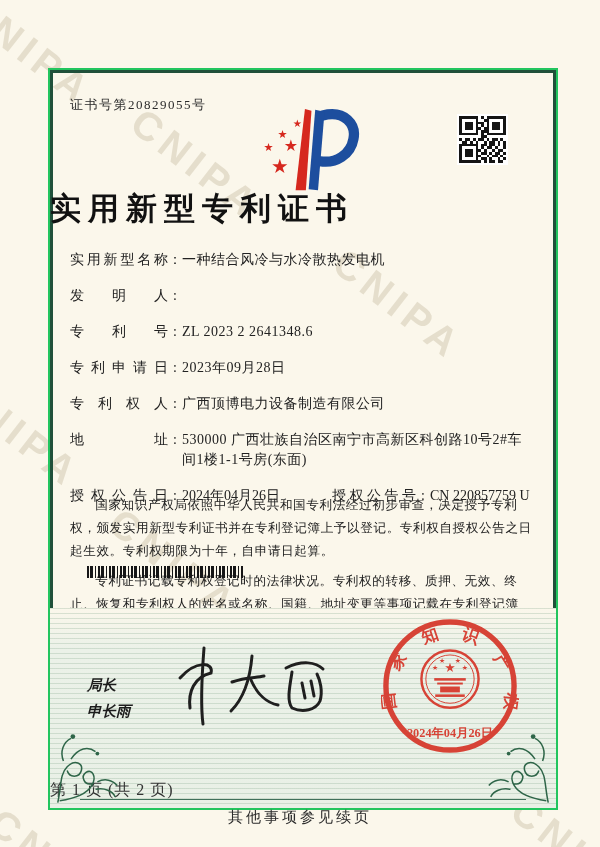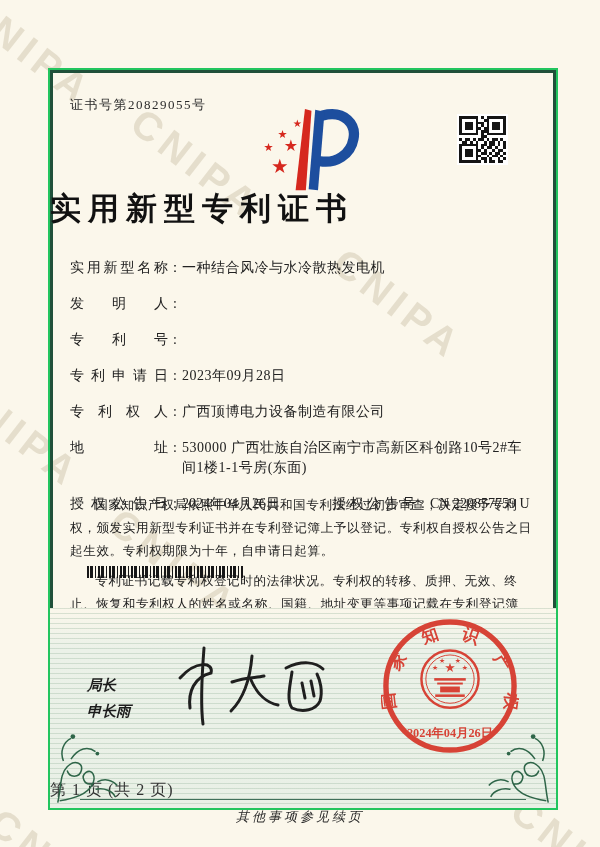--- a/index.html
+++ b/index.html
@@ -42,21 +42,21 @@
     grid-template-columns:repeat(17,1fr);grid-template-rows:repeat(17,1fr);
   }
   .qr div{background:transparent;}
   .qr div.on{background:#151515;}
   .title{
     position:absolute;left:0;top:118px;width:100%;text-align:left;
     font-size:31px;font-weight:bold;letter-spacing:7px;color:#111;
   }
   
   .fields{position:absolute;left:20px;top:180px;width:466px;font-size:14px;}
-  .frow{display:flex;margin-bottom:16px;line-height:20px;align-items:flex-start;margin-top:8px;}
+  .frow{display:flex;margin-bottom:16px;line-height:20px;align-items:flex-start;}
   .flbl{
     display:inline-block;width:98px;flex:0 0 98px;
     text-align:justify;text-align-last:justify;letter-spacing:0;
   }
   .fcolon{flex:0 0 14px;text-align:center;}
   .fval{flex:1;letter-spacing:.5px;max-width:348px;}
   .grow{display:flex;line-height:20px;}
   .gcell1{display:flex;width:262px;flex:0 0 262px;}
   .gcell2{display:flex;flex:1;}
   .glbl2{display:inline-block;width:84px;flex:0 0 84px;text-align:justify;text-align-last:justify;}
@@ -94,21 +94,21 @@
   .innerline{
     position:absolute;left:30px;right:30px;bottom:8px;height:0;
     border-top:1.5px solid #40705a;
   }
   .corner{position:absolute;bottom:2px;width:66px;height:88px;}
   .corner-l{left:4px;}
   .corner-r{right:4px;transform:scaleX(-1);}
   
   .bottom-note{
     position:absolute;z-index:2;left:0;top:808px;width:100%;text-align:center;
-    font-size:13px;font-style:italic;letter-spacing:3px;color:#2b2b2b;
+    font-size:15px;letter-spacing:3px;color:#2b2b2b;
   }
 </style>
 </head>
 <body>
 
 <div class="wm wm1">CNIPA</div>
 <div class="wm wm2">CNIPA</div>
 <div class="wm wm3">CNIPA</div>
 <div class="wm wm4">CNIPA</div>
 <div class="wm wm5">CNIPA</div>
@@ -435,20 +435,21 @@
       <span class="fcolon">：</span>
       <span class="fval">一种结合风冷与水冷散热发电机</span>
     </div>
     <div class="frow">
       <span class="flbl">发明人</span>
       <span class="fcolon">:</span>
     </div>
     <div class="frow">
       <span class="flbl">专利号</span>
       <span class="fcolon">:</span>
+      <span class="fval">ZL 2023 2 2641348.6</span>
     </div>
     <div class="frow">
       <span class="flbl">专利申请日</span>
       <span class="fcolon">:</span>
       <span class="fval">2023年09月28日</span>
     </div>
     <div class="frow">
       <span class="flbl">专利权人</span>
       <span class="fcolon">:</span>
       <span class="fval">广西顶博电力设备制造有限公司</span>

